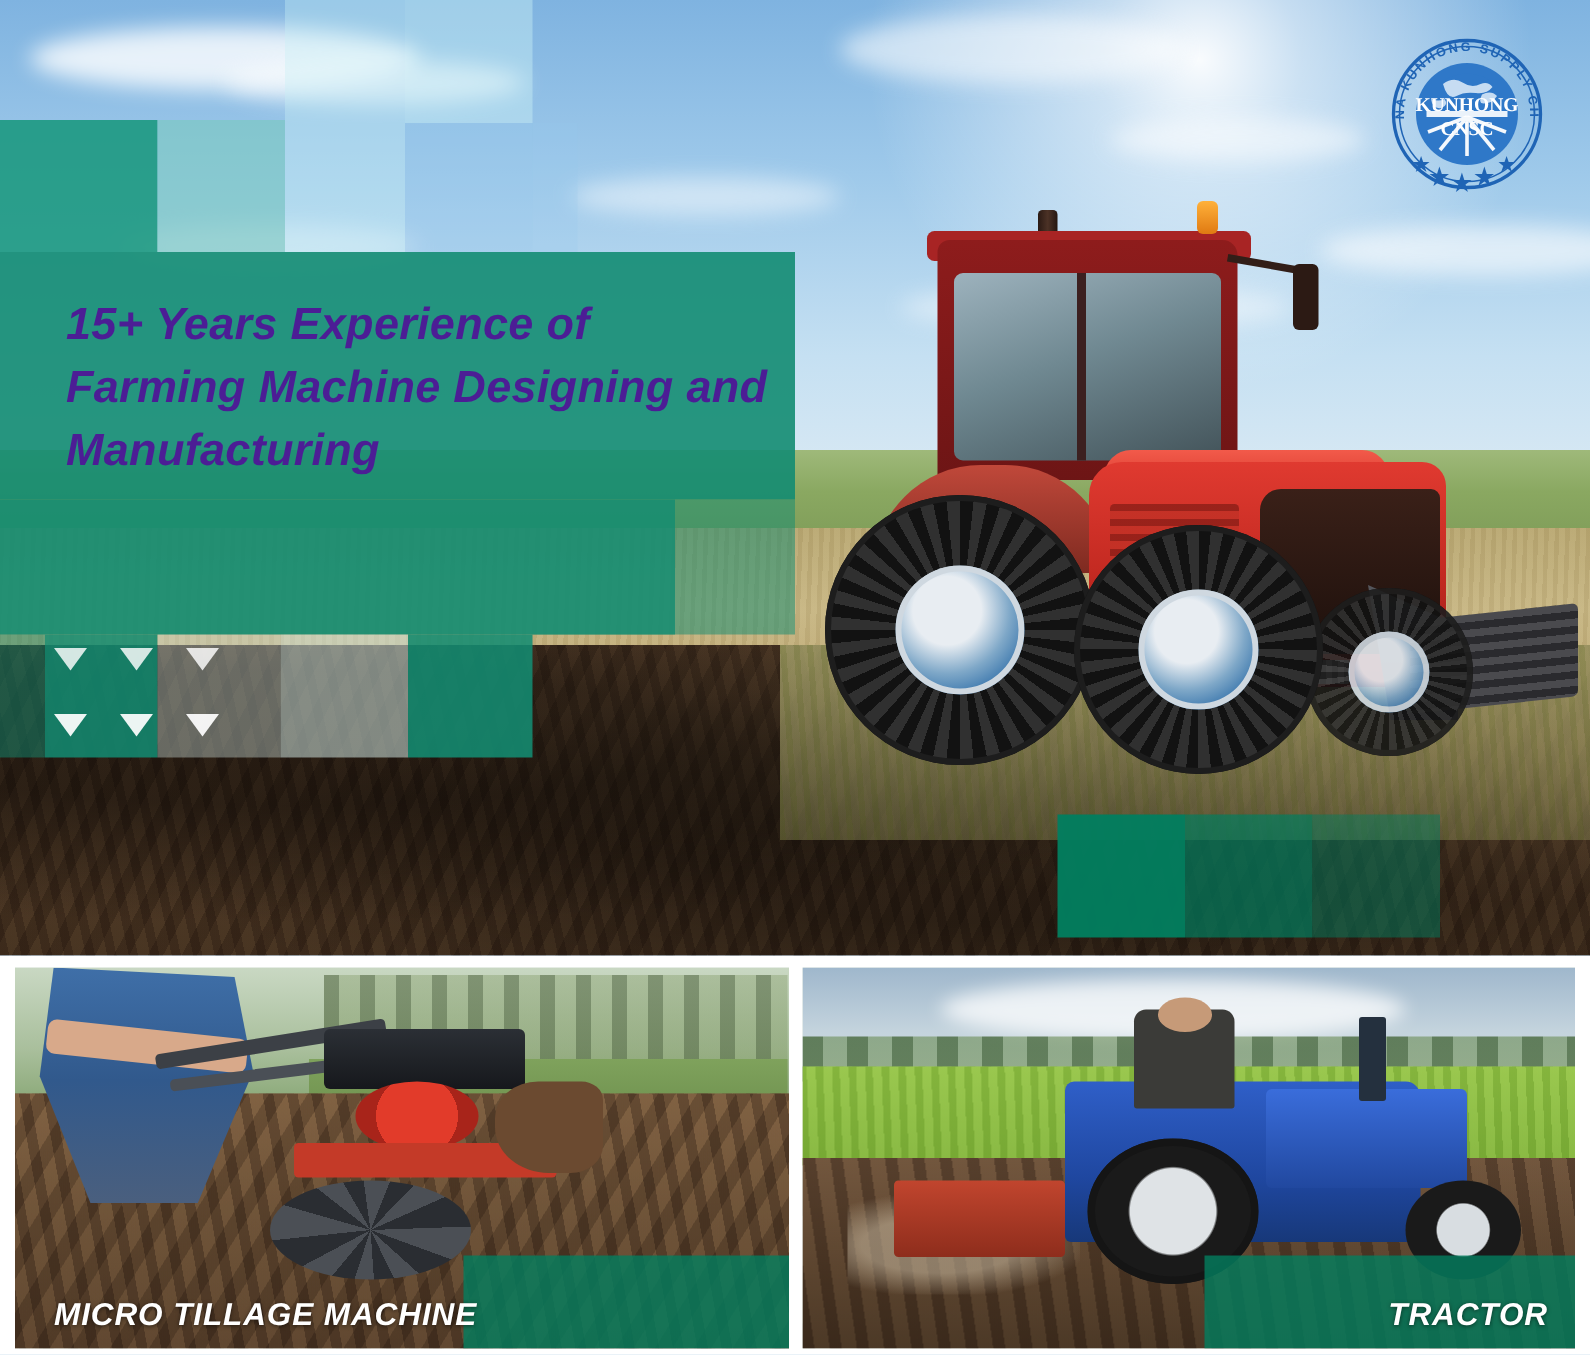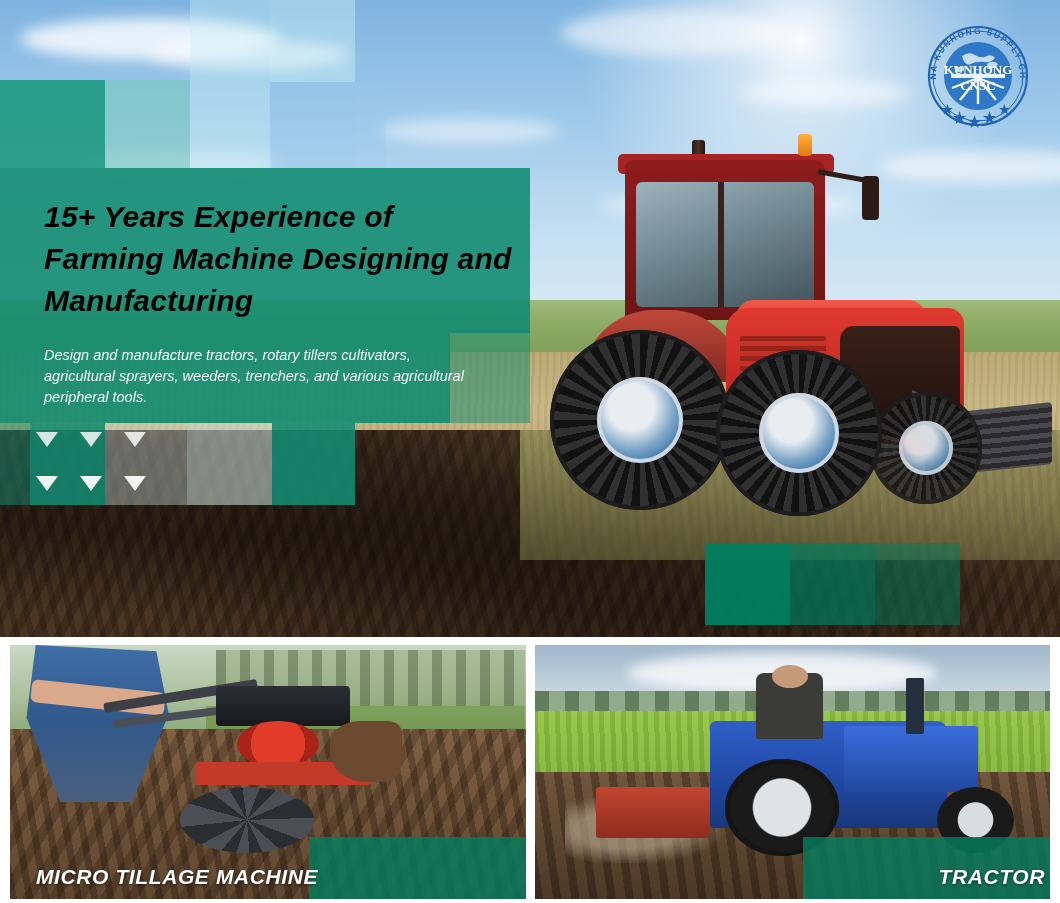--- a/index.html
+++ b/index.html
@@ -235,21 +235,21 @@
   
   .tile-h1 { left: 705px; top: 543px; width: 85px; height: 82px; background: rgba(2,126,95,0.96); }
   .tile-h2 { left: 790px; top: 543px; width: 85px; height: 82px; background: rgba(2,126,95,0.70); }
   .tile-h3 { left: 875px; top: 543px; width: 85px; height: 82px; background: rgba(2,126,95,0.50); }
 
   
   .headline {
     position: absolute; left: 44px; top: 196px; width: 470px;
     font-size: 30px; line-height: 42px;
     font-weight: 700; font-style: italic;
-    color: #000000;
+    color: #4c1d95;
     letter-spacing: .2px;
   }
   .subcopy {
     position: absolute; left: 44px; top: 345px; width: 420px;
     font-size: 14.5px; line-height: 21px;
     font-style: italic; font-weight: 400;
     color: #f2fbf8;
   }
 
   
@@ -282,21 +282,21 @@
     font-size: 21px;
     font-weight: 700;
     font-style: italic;
     color: #ffffff;
     letter-spacing: .6px;
     text-shadow: 0 1px 3px rgba(0,0,0,0.55);
     white-space: nowrap;
     z-index: 5;
   }
   .label-left  { left: 26px; }
-  .label-right { right: 5px; }
+  .label-right { right: 18px; }
 
   .card-band {
     position: absolute;
     bottom: 0; right: 0;
     height: 62px;
     background: rgba(2,126,95,0.80);
     z-index: 2;
   }
   .band-1 { width: 42%; }
   .band-2 { width: 48%; }
@@ -475,21 +475,20 @@
         <div class="tri r2" style="left:44px; top:44px;"></div>
         <div class="tri r2" style="left:88px; top:44px;"></div>
       </div>
 
       <div class="tile tile-h1"></div>
       <div class="tile tile-h2"></div>
       <div class="tile tile-h3"></div>
     </div>
 
     <div class="headline">15+ Years Experience of Farming Machine Designing and Manufacturing</div>
-    <div class="subcopy">Design and manufacture tractors, rotary tillers cultivators, agricultural sprayers, weeders, trenchers, and various agricultural peripheral tools.</div>
 
     <div class="logo">
       <svg viewBox="0 0 120 120">
         <defs>
           <path id="arcTop" d="M 18,60 A 42,42 0 0 1 102,60" fill="none"></path>
         </defs>
         <circle cx="60" cy="60" r="49" fill="none" stroke="#1f64b5" stroke-width="2.2"></circle>
         <circle cx="60" cy="60" r="45" fill="none" stroke="#1f64b5" stroke-width="1"></circle>
         <circle cx="60" cy="60" r="34" fill="#2f78c8"></circle>
         <path d="M 33,60 A 27,27 0 0 1 87,60 Z" fill="#2f78c8"></path>

